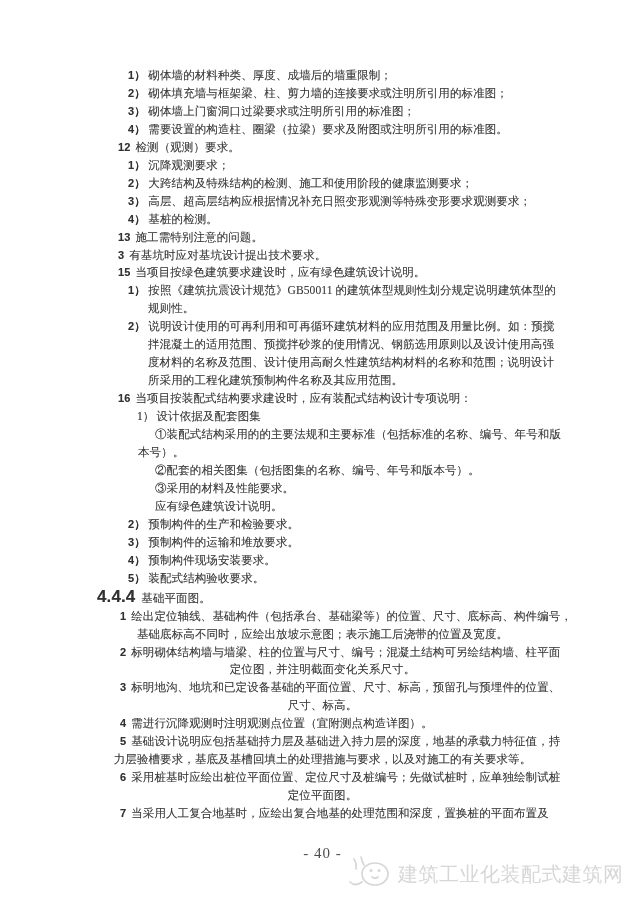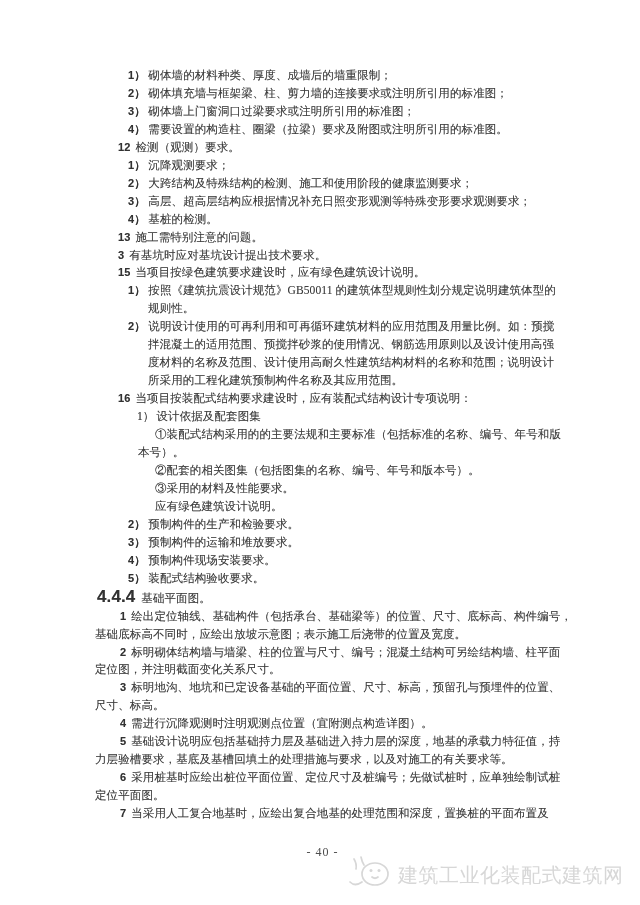--- a/index.html
+++ b/index.html
@@ -33,37 +33,37 @@
   .head .prefix { font-size:17px; margin-right:6px; }
   .num   { padding-left:23px; }
   .item  { padding-left:25px; }
   .sub1  { padding-left:33px; }
   .sub1 .prefix { margin-right:3px; }
   .sub2  { padding-left:42px; }
   .sub2 .prefix { font-weight:normal; font-family:inherit; font-size:11.5px; margin-right:2px; }
   .cont-sub  { padding-left:53px; }
   .cont-circ { padding-left:43px; }
   .circ  { padding-left:60px; }
-  .flush { padding-left:0; }
+  .flush { padding-left:0;text-align:center; }
   .page-number {
     position:absolute;
     left:95px; width:455px; top:845px;
     text-align:center;
-    font-size:12px;
+    font-size:15px;
     color:#4d4d4d;
     letter-spacing:1px;
   }
   .watermark {
     position:absolute;
     left:348px; top:852px;
     display:flex; align-items:center;
     font-size:20px;
     white-space:nowrap;
     letter-spacing:0.5px;
-    font-family:Liberation Mono, monospace;
+    font-family:Liberation Serif, serif;
   }
   .watermark .wm-text { margin-left:2px; }
   .wm-icon { display:inline-block; }
 </style>
 </head>
 <body>
 
 <div class="page">
 
   <div class="doc-body">

